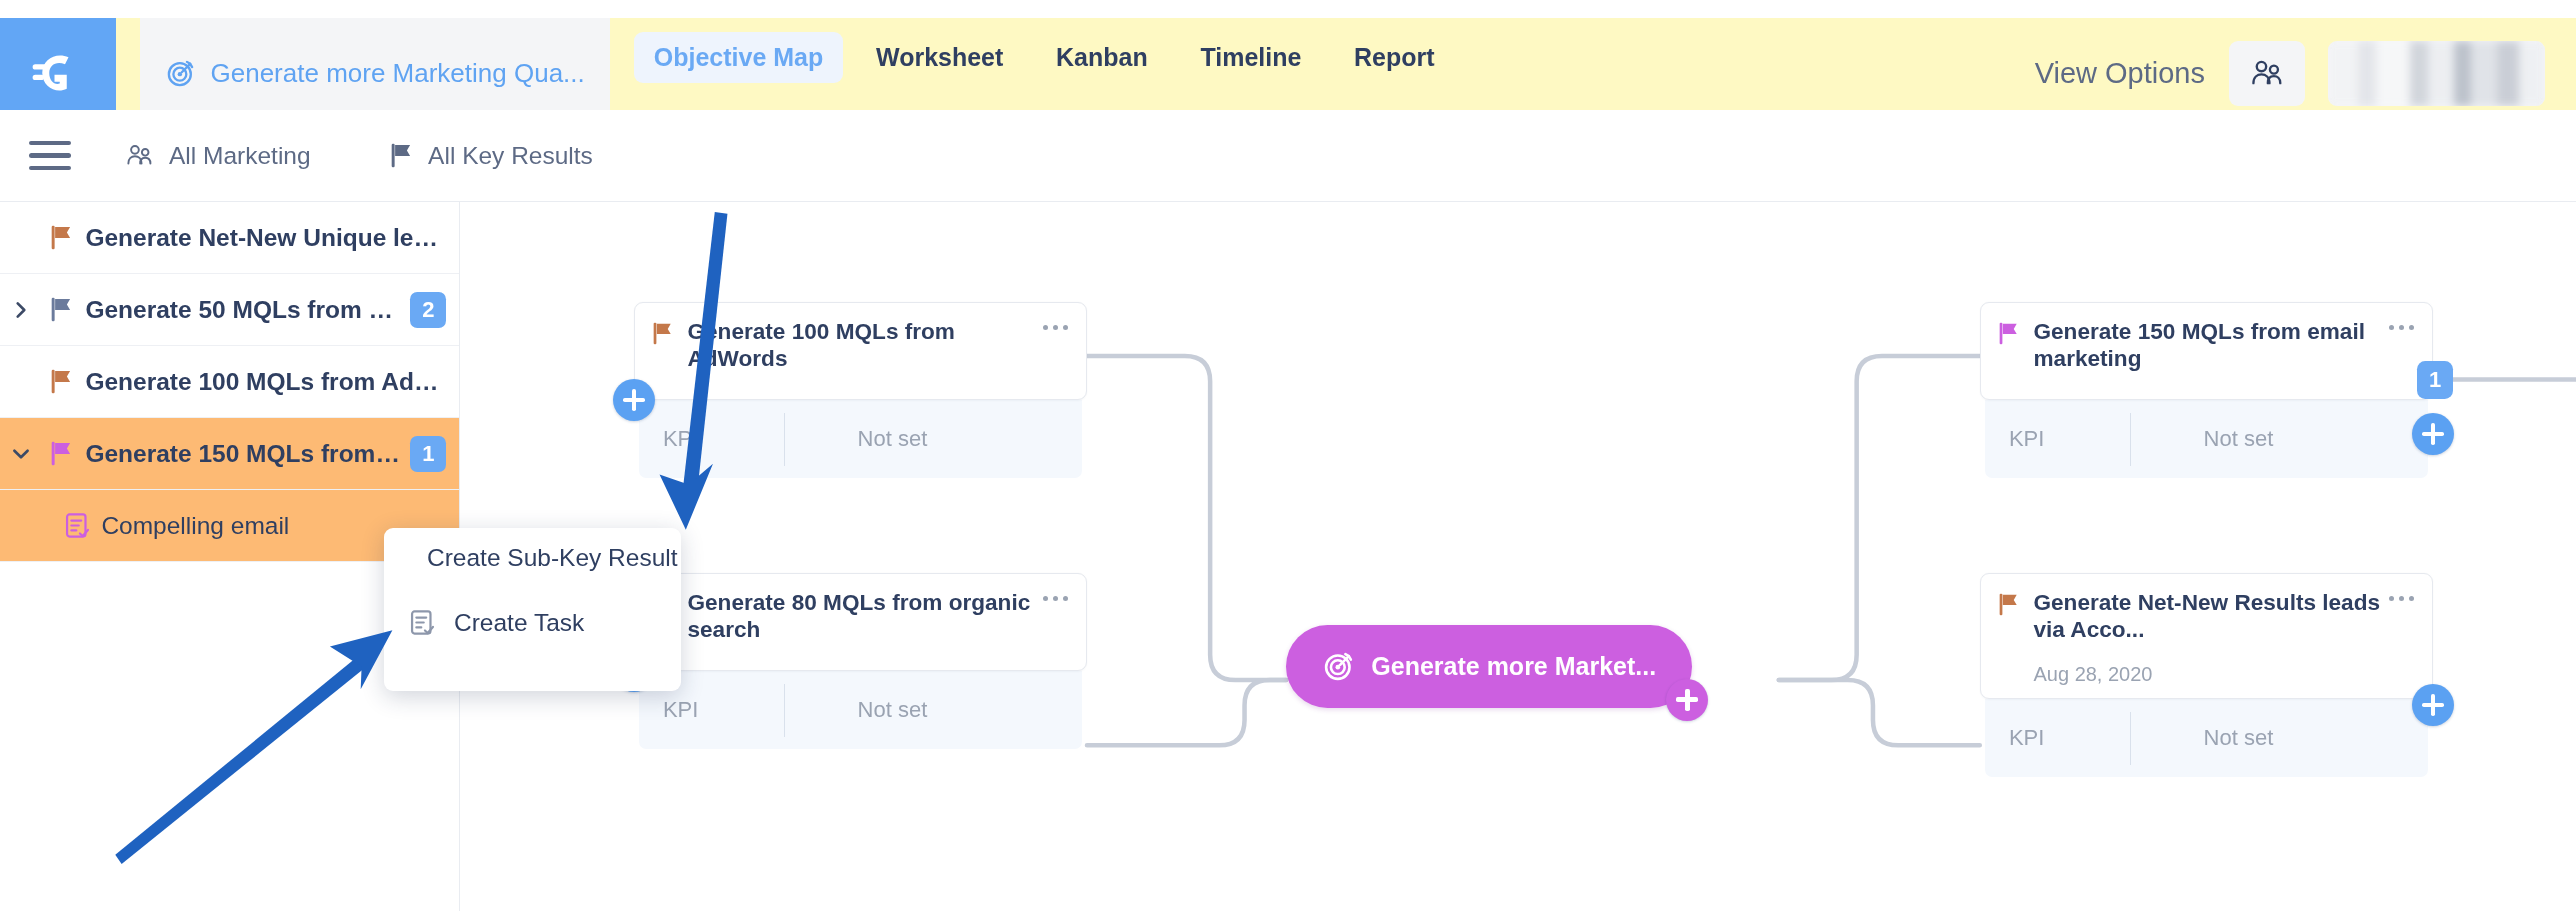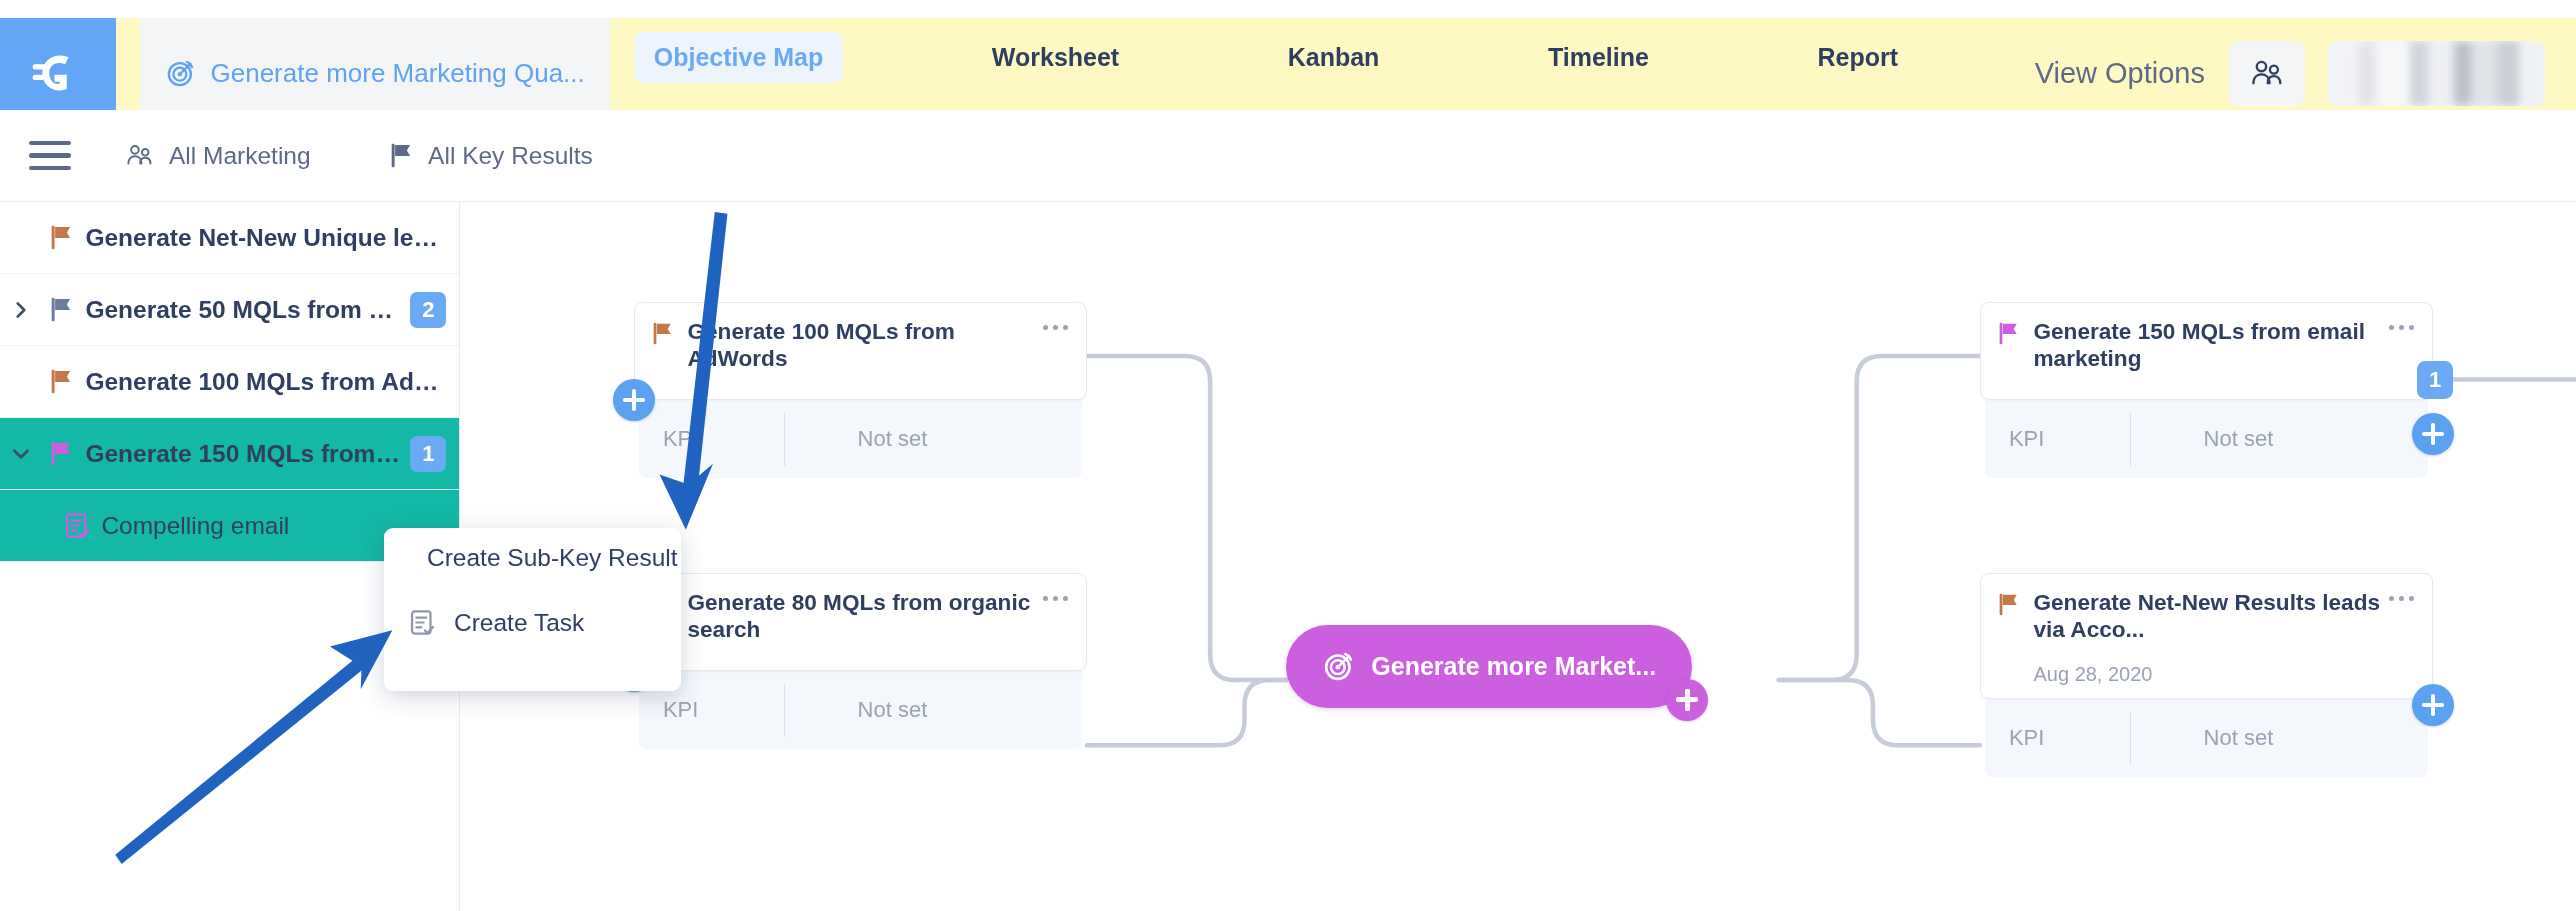--- a/index.html
+++ b/index.html
@@ -25,21 +25,21 @@
   .obj-chip {
     flex: 0 0 460px; height: 110px; background: #f4f5f7;
     display: flex; align-items: center; gap: 14.5px; padding: 0 25px;
   }
   .obj-chip .target-ico { flex: 0 0 31px; }
   .obj-chip .obj-title {
     color: #5fa3f2; font-size: 26px; white-space: nowrap;
     overflow: hidden; text-overflow: ellipsis;
   }
   .nav-tabs {
-    flex: 1; display: flex; align-items: center; justify-content: space-between;
+    flex: 1; display: flex; align-items: center; justify-content: flex-start;
     gap: 12.7px; height: 78px;
   }
   .tab {
     font-size: 25px; font-weight: bold; color: #2f3f61;
     padding: 11px 20px; border-radius: 9px; white-space: nowrap;
     cursor: pointer;
   }
   .tab.active { color: #6aa9f4; background: #eef4fd; }
   .hdr-right {
     flex: 0 0 634px; display: flex; align-items: center;
@@ -78,21 +78,21 @@
   
   .sidebar {
     position: absolute; top: 202px; left: 0; width: 460px; height: 709px;
     background: #ffffff; border-right: 0.9px solid #e9ecf1; overflow: hidden;
   }
   .side-row {
     height: 72px; display: flex; align-items: center;
     border-bottom: 0.9px solid #eef0f4; padding-right: 12.7px; cursor: pointer;
     position: relative;
   }
-  .side-row.sel { background: #14b8a6; }
+  .side-row.sel { background: #fdba74; }
   .side-row .caret { width: 42px; flex: 0 0 42px; display:flex; align-items:center;
     justify-content:center; color: #3c4a66; }
   .side-row .caret.spacer { visibility: hidden; }
   .side-row .ico { flex: 0 0 38px; display: flex; align-items: center; justify-content: center; }
   .side-row .txt {
     font-size: 24.5px; font-weight: bold; color: #2f3f61;
     white-space: nowrap; overflow: hidden; text-overflow: ellipsis; flex: 1;
     padding-left: 5.4px;
   }
   .side-row.child .txt { font-weight: normal; }

